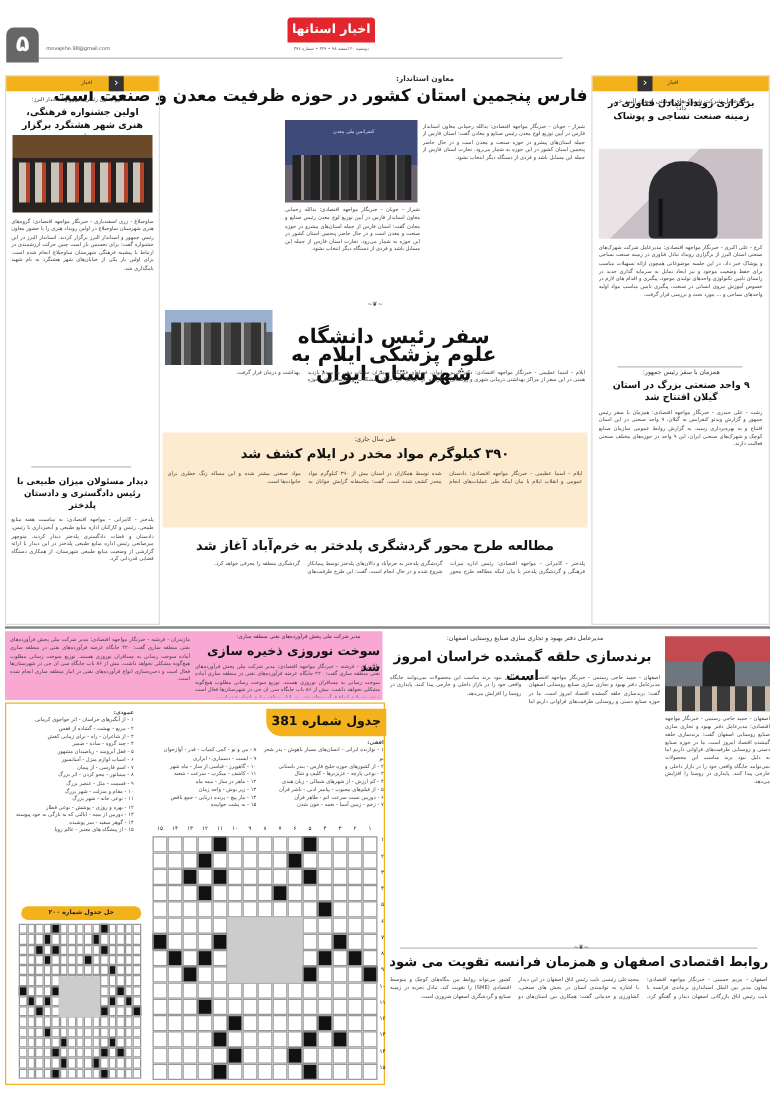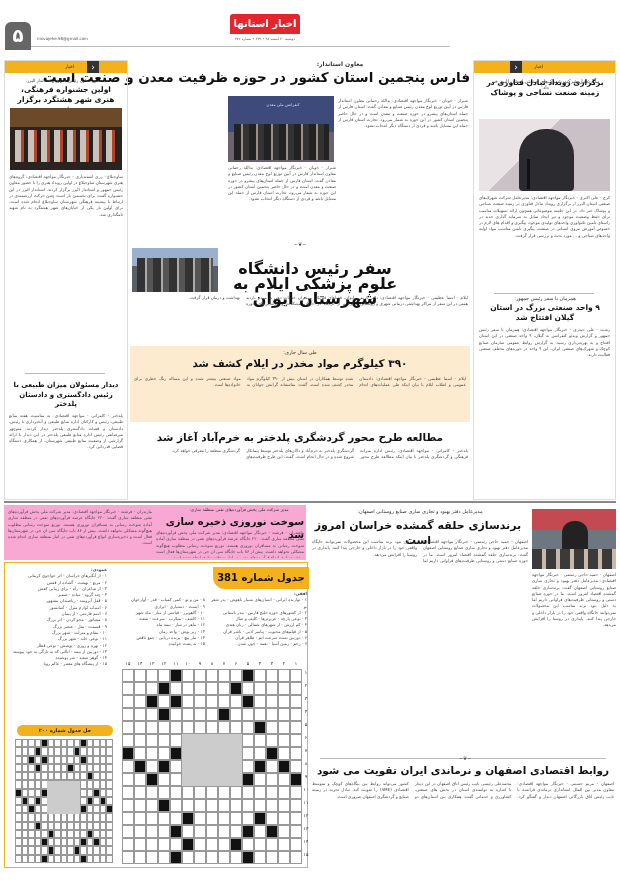--- a/index.html
+++ b/index.html
@@ -652,15 +652,15 @@
       <div></div>
       <div></div>
       <div></div>
     </div>
   <div class="abs" style="left:42px;top:218px;width:33px;height:33px;background:#ccc"></div>
 </div>
 
 <div class="abs" style="left:310px;top:755px;width:306px;height:128px">
   <div class="abs sep" style="left:10px;top:3px;width:286px"></div>
   <div class="abs ornament" style="left:140px;top:0;width:30px">~❦~</div>
-  <div class="abs h1" style="left:0;top:8px;width:306px;font-size:10.5px;line-height:14px">روابط اقتصادی اصفهان و نرماندی ایران تقویت می شود</div>
+  <div class="abs h1" style="left:0;top:8px;width:306px;font-size:10.5px;line-height:14px">روابط اقتصادی اصفهان و همزمان فرانسه تقویت می شود</div>
   <div class="abs txt" style="left:2px;top:26px;width:302px;height:100px;overflow:hidden;column-count:3;column-gap:6px">اصفهان - مریم حسینی - خبرنگار مواجهه اقتصادی: معاون مدیر بین الملل استانداری نرماندی فرانسه با نایب رئیس اتاق بازرگانی اصفهان دیدار و گفتگو کرد. محمدعلی رئیسی نایب رئیس اتاق اصفهان در این دیدار با اشاره به توانمندی استان در بخش های صنعتی، کشاورزی و خدماتی گفت: همکاری بین استان‌های دو کشور می‌تواند روابط بین بنگاه‌های کوچک و متوسط اقتصادی (SME) را تقویت کند. تبادل تجربه در زمینه صنایع و گردشگری اصفهان ضروری است.</div>
 </div>
 
 </body></html>

